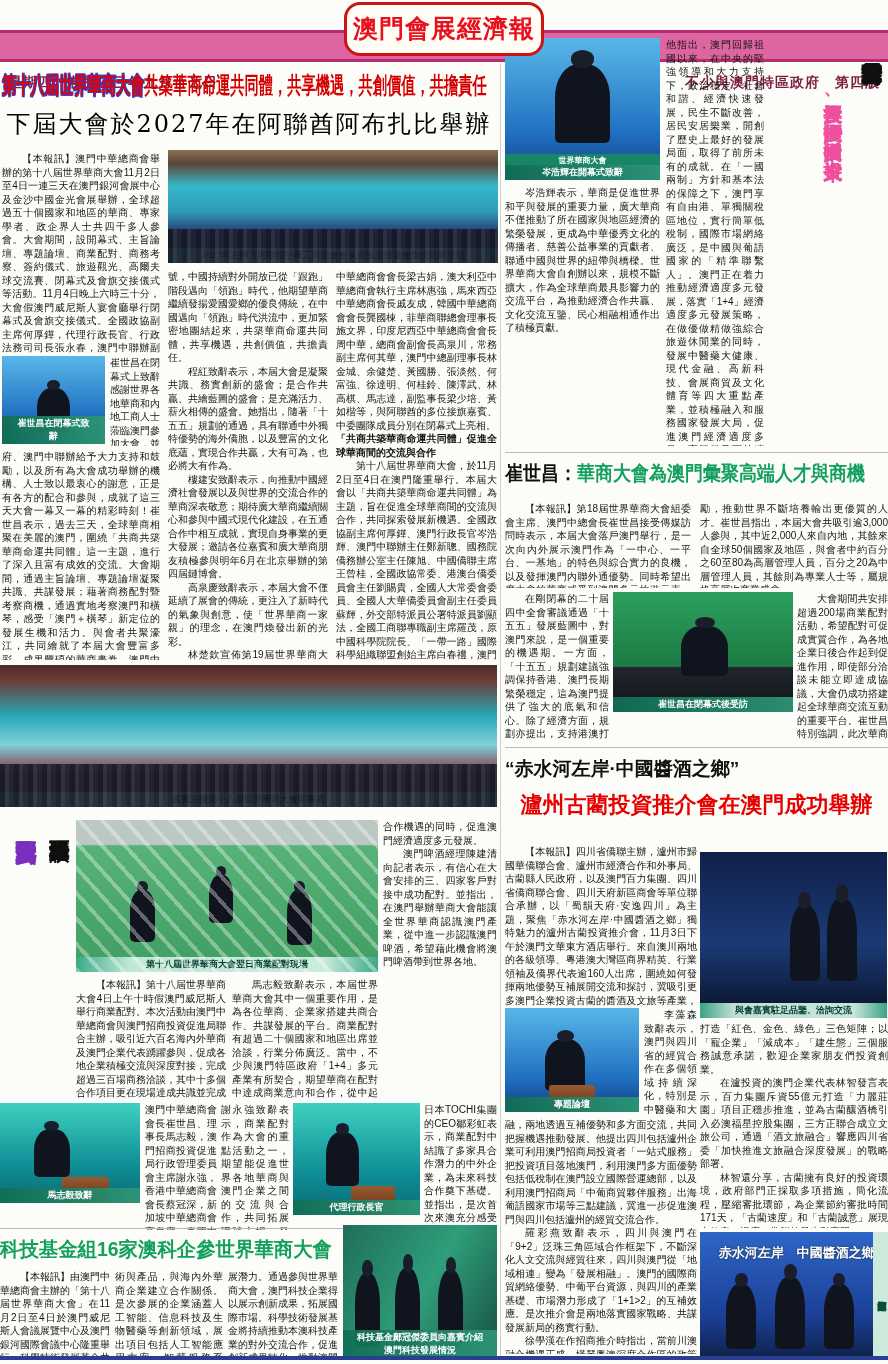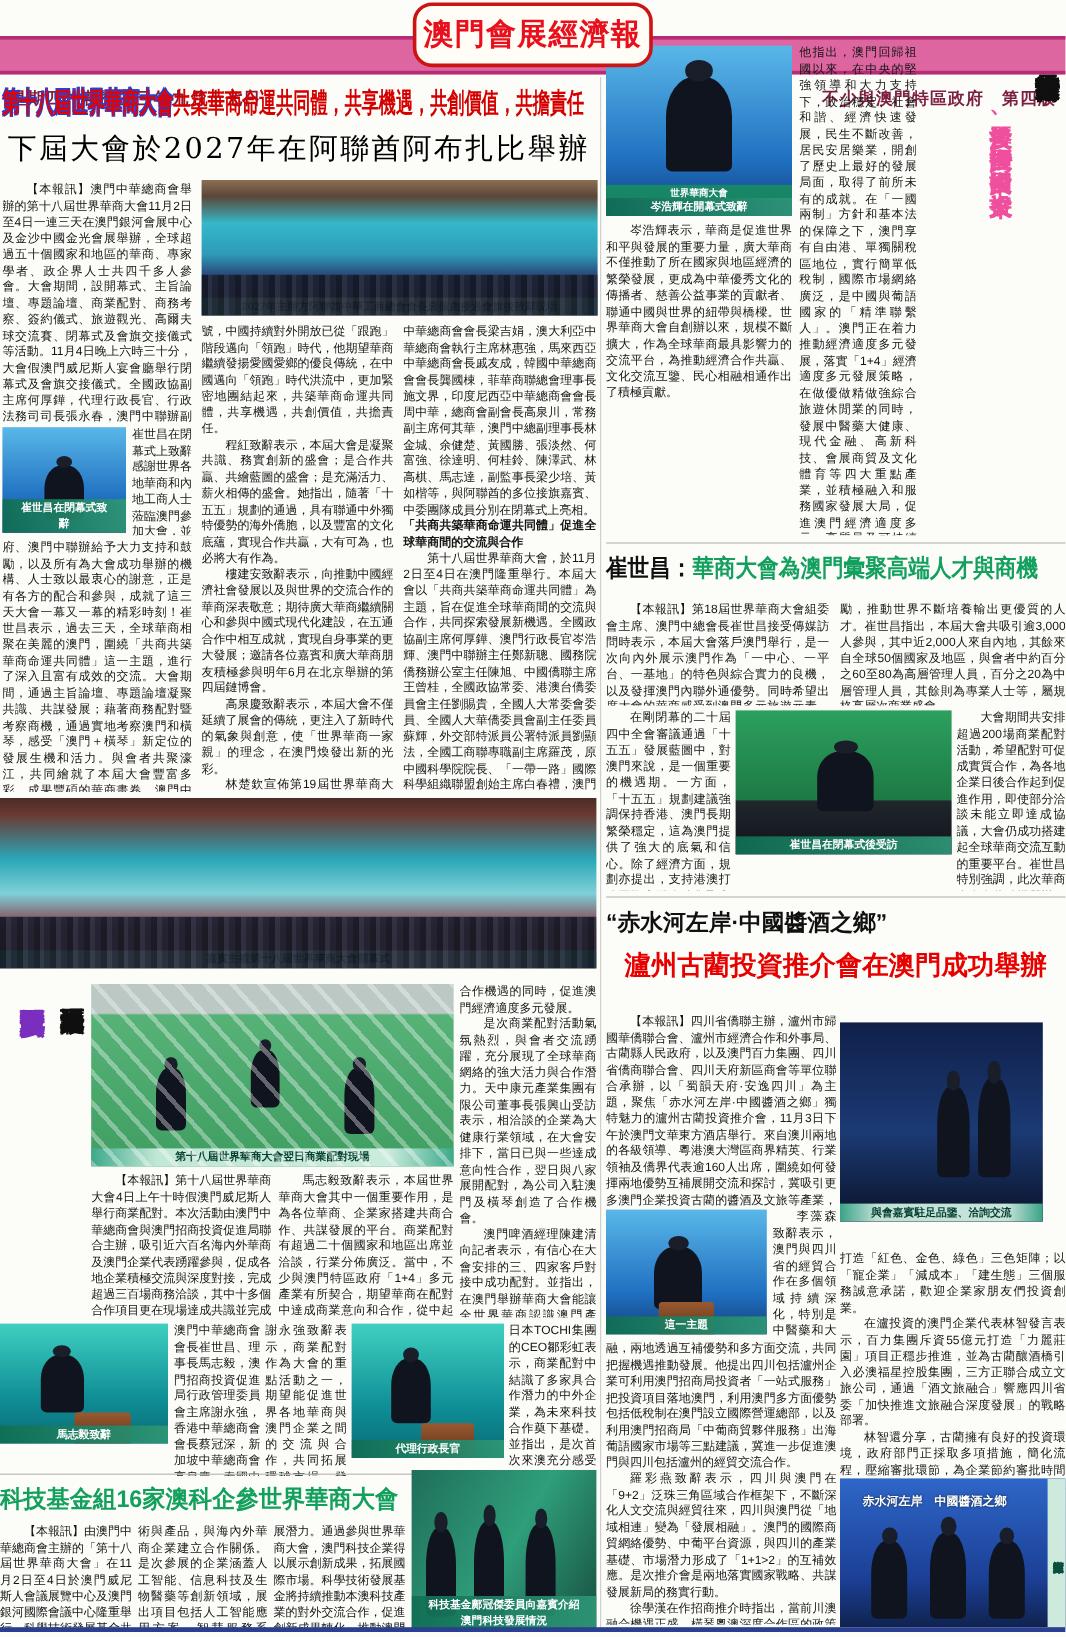--- a/index.html
+++ b/index.html
@@ -160,65 +160,64 @@
     <div class="abs" style="left:505px;top:756px;font-weight:bold;font-size:19px;color:#101010;">“赤水河左岸·中國醬酒之鄉”</div>
     <div class="abs" style="left:505px;top:790px;width:383px;text-align:center;font-weight:bold;font-size:22px;color:#e60000;">瀘州古藺投資推介會在澳門成功舉辦</div>
 
     <div class="col" style="left:505px;top:845px;width:192px;height:161px;">
       <p>【本報訊】四川省僑聯主辦，瀘州市歸國華僑聯合會、瀘州市經濟合作和外事局、古藺縣人民政府，以及澳門百力集團、四川省僑商聯合會、四川天府新區商會等單位聯合承辦，以「蜀韻天府·安逸四川」為主題，聚焦「赤水河左岸·中國醬酒之鄉」獨特魅力的瀘州古藺投資推介會，11月3日下午於澳門文華東方酒店舉行。來自澳川兩地的各級領導、粵港澳大灣區商界精英、行業領袖及僑界代表逾160人出席，圍繞如何發揮兩地優勢互補展開交流和探討，冀吸引更多澳門企業投資古藺的醬酒及文旅等產業，以及藉著澳門國際樞紐資源，助力古藺產品拓展葡語國家等海外市場。</p>
 
     </div>
     <div class="ph sc-blue" style="left:505px;top:1008px;width:134px;height:104px;">
       <div class="fig" style="left:30%;bottom:20%;width:30%;height:50%;"></div>
       <div class="podium"></div>
-      <div class="capin">這一主題</div>
+      <div class="capin">專題論壇</div>
     </div>
     <div class="col" style="left:644px;top:1008px;width:53px;height:106px;">
       <p>李藻森致辭表示，澳門與四川省的經貿合作在多個領域持續深化，特別是中醫藥和大健康產業、文旅會展、現代金</p>
     </div>
     <div class="col" style="left:505px;top:1118px;width:192px;height:236px;">
       <p class="noind">融，兩地透過互補優勢和多方面交流，共同把握機遇推動發展。他提出四川包括瀘州企業可利用澳門招商局投資者「一站式服務」把投資項目落地澳門，利用澳門多方面優勢包括低稅制在澳門設立國際營運總部，以及利用澳門招商局「中葡商貿夥伴服務」出海葡語國家市場等三點建議，冀進一步促進澳門與四川包括瀘州的經貿交流合作。</p>
       <p>羅彩燕致辭表示，四川與澳門在「9+2」泛珠三角區域合作框架下，不斷深化人文交流與經貿往來，四川與澳門從「地域相連」變為「發展相融」。澳門的國際商貿網絡優勢、中葡平台資源，與四川的產業基礎、市場潛力形成了「1+1&gt;2」的互補效應。是次推介會是兩地落實國家戰略、共謀發展新局的務實行動。</p>
       <p>徐學漢在作招商推介時指出，當前川澳融合機遇正盛，橫琴粵澳深度合作區的政策紅利持續釋放，古藺與大灣區的產業互補性日益凸顯。他表示，古藺正依託「四渡赤水」「美酒特色」「天然氧吧」三張名片，</p>
     </div>
 
-    <div class="ph sc-tasting" style="left:700px;top:852px;width:169px;height:166px;">
+    <div class="ph sc-tasting" style="left:700px;top:852px;width:187px;height:166px;">
       <div class="fig" style="left:48%;bottom:22%;width:16%;height:46%;"></div>
       <div class="fig" style="left:68%;bottom:22%;width:16%;height:50%;"></div>
       <div class="capbar2">與會嘉賓駐足品鑒、洽詢交流</div>
     </div>
-    <div class="col" style="left:700px;top:1022px;width:188px;height:206px;margin-top:21px;">
+    <div class="col" style="left:700px;top:1022px;width:188px;height:206px;">
       <p class="noind">打造「紅色、金色、綠色」三色矩陣；以「寵企業」「減成本」「建生態」三個服務誠意承諾，歡迎企業家朋友們投資創業。</p>
       <p>在瀘投資的澳門企業代表林智發言表示，百力集團斥資55億元打造「力麗莊園」項目正穩步推進，並為古藺釀酒橋引入必澳福星控股集團，三方正聯合成立文旅公司，通過「酒文旅融合」響應四川省委「加快推進文旅融合深度發展」的戰略部署。</p>
       <p>林智還分享，古藺擁有良好的投資環境，政府部門正採取多項措施，簡化流程，壓縮審批環節，為企業節約審批時間171天，「古藺速度」和「古藺誠意」展現出效率、溫度、常態的最生動寫照。</p>
 
     </div>
     <div class="ph sc-trio" style="left:700px;top:1232px;width:188px;height:124px;">
-      <div class="overlaytxt" style="left:10%;top:10%;font-size:10px;">赤水河左岸　中國醬酒之鄉</div>
+      <div class="overlaytxt" style="left:10%;top:10%;font-size:13px;">赤水河左岸　中國醬酒之鄉</div>
       <div class="fig" style="left:14%;bottom:6%;width:16%;height:52%;"></div>
       <div class="fig" style="left:40%;bottom:6%;width:16%;height:58%;"></div>
       <div class="fig" style="left:66%;bottom:6%;width:16%;height:52%;"></div>
       <div class="vtext" style="position:absolute;right:0;top:0;bottom:0;width:15px;background:#cdeadd;color:#0b4f3e;font-size:9px;text-align:center;">主辦方領導向來賓敬酒</div>
     </div>
   </div>
 
   <div>
     <div class="vtext" style="position:absolute;left:4px;top:825px;width:36px;height:272px;font-size:21px;color:#7b2fbe;">六百華商及澳企參加大會配對</div>
     <div class="vtext" style="position:absolute;left:42px;top:825px;width:32px;height:282px;font-size:20px;color:#101010;">超三百場洽談現場簽約逾十項</div>
 
     <div class="ph sc-match" style="left:76px;top:820px;width:302px;height:152px;">
       <div class="fig" style="left:18%;bottom:20%;width:8%;height:34%;"></div>
       <div class="fig" style="left:44%;bottom:32%;width:8%;height:32%;"></div>
       <div class="fig" style="left:70%;bottom:18%;width:8%;height:36%;"></div>
       <div class="capbar2">第十八屆世界華商大會翌日商業配對現場</div>
     </div>
 
     <div class="col" style="left:383px;top:820px;width:114px;height:278px;">
       <p class="noind">合作機遇的同時，促進澳門經濟適度多元發展。</p>
-      <p>是次商業配對活動氣氛熱烈，與會者交流踴躍，充分展現了全球華商網絡的強大活力與合作潛力。天中康元產業集團有限公司董事長張興山受訪表示，相洽談的企業為大健康行業領域，在大會安排下，當日已與一些達成意向性合作，翌日與八家展開配對，為公司入駐澳門及橫琴創造了合作機會。</p>
       <p>澳門啤酒經理陳建清向記者表示，有信心在大會安排的三、四家客戶對接中成功配對。並指出，在澳門舉辦華商大會能讓全世界華商認識澳門產業，從中進一步認識澳門啤酒，希望藉此機會將澳門啤酒帶到世界各地。</p>
 
     </div>
 
     <div class="col" style="left:76px;top:978px;width:150px;height:122px;">
       <p>【本報訊】第十八屆世界華商大會4日上午十時假澳門威尼斯人舉行商業配對。本次活動由澳門中華總商會與澳門招商投資促進局聯合主辦，吸引近六百名海內外華商及澳門企業代表踴躍參與，促成各地企業積極交流與深度對接，完成超過三百場商務洽談，其中十多個合作項目更在現場達成共識並完成簽約。主辦方期望通過活動有效促成實質性合作，助力華商企業拓展環球市場，更為澳門經濟適度多元發展注入新動能。</p>
     </div>
     <div class="col" style="left:232px;top:978px;width:146px;height:122px;">
       <p>馬志毅致辭表示，本屆世界華商大會其中一個重要作用，是為各位華商、企業家搭建共商合作、共謀發展的平台。商業配對有超過二十個國家和地區出席並洽談，行業分佈廣泛。當中，不少與澳門特區政府「1+4」多元產業有所契合，期望華商在配對中達成商業意向和合作，從中起到雙贏作用，甚至是多贏的局面。</p>
     </div>

